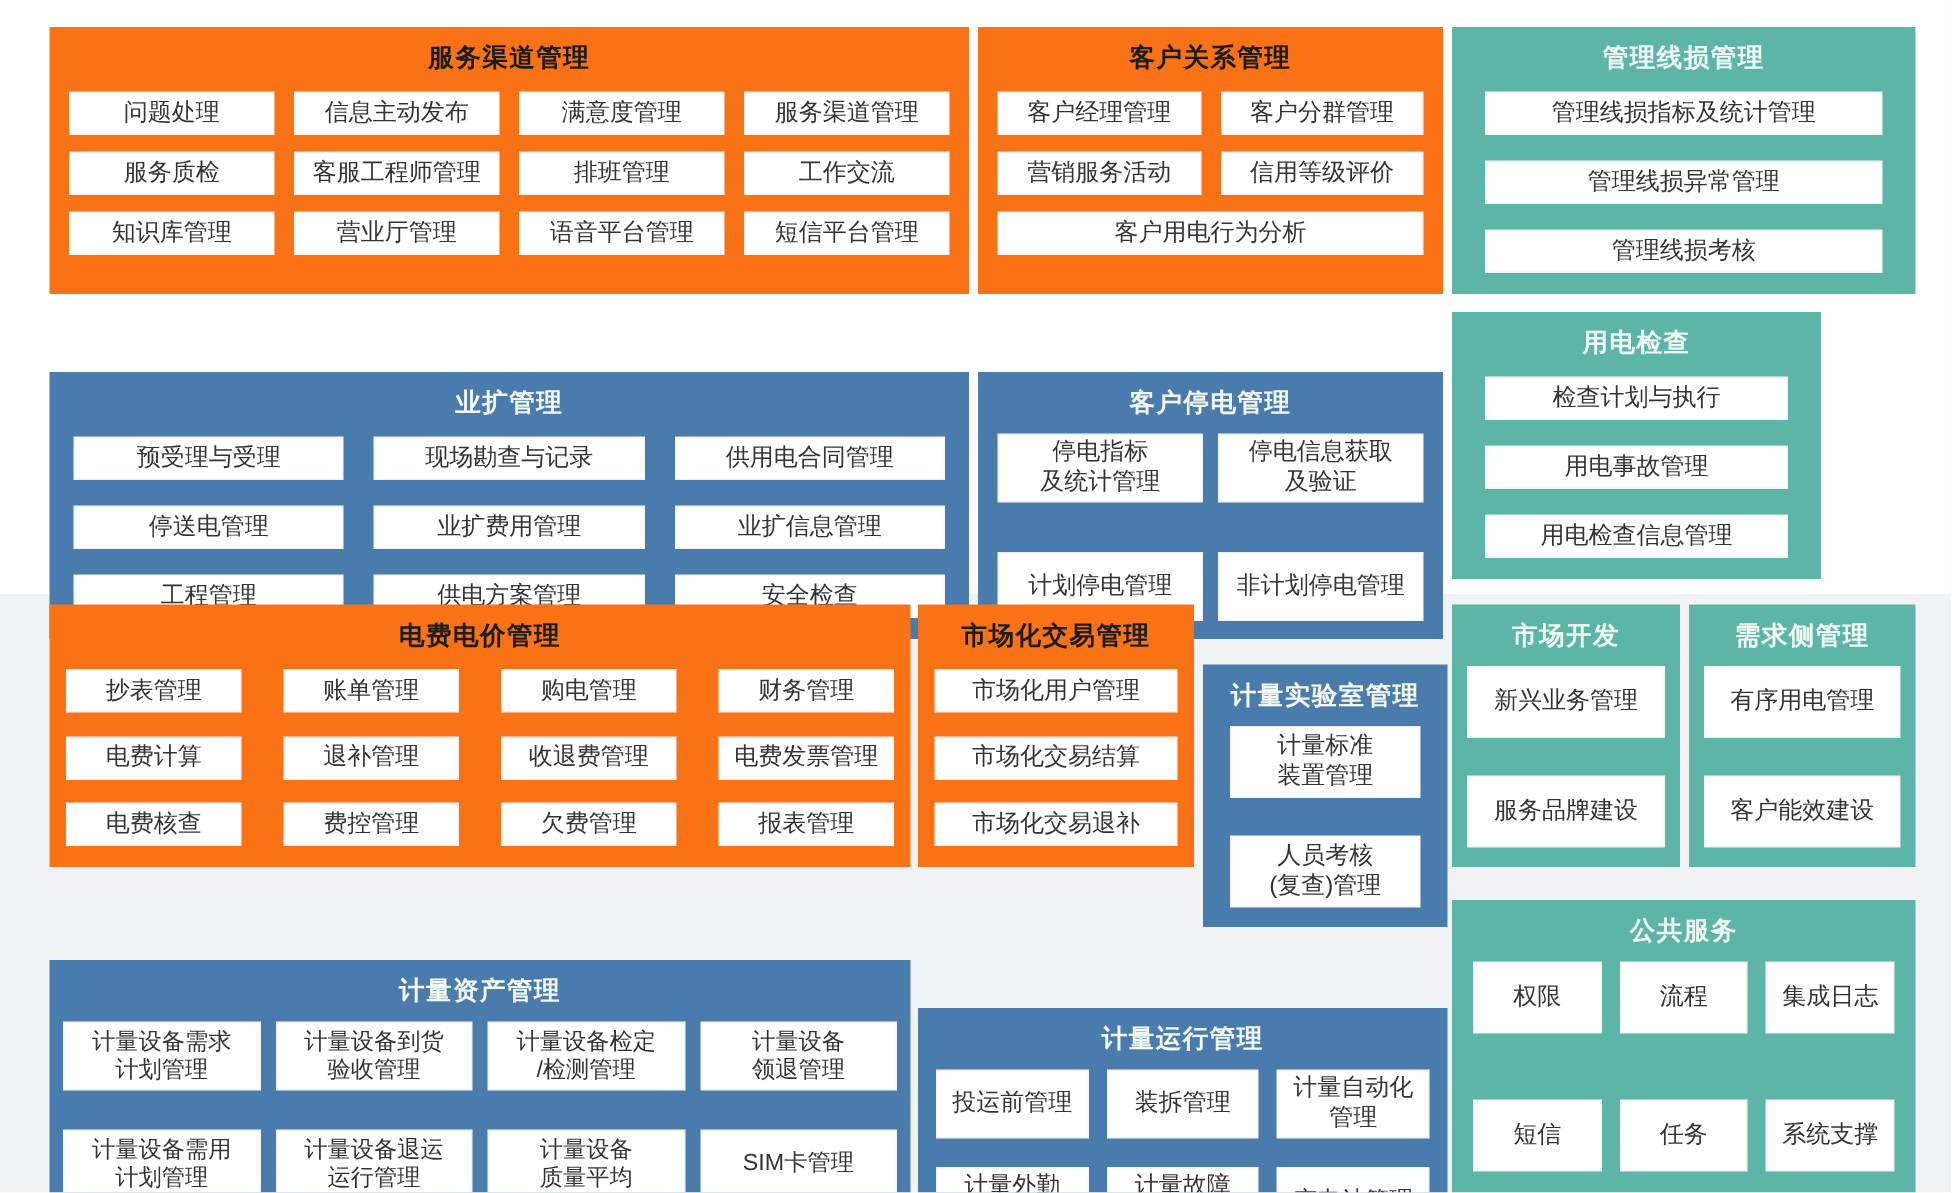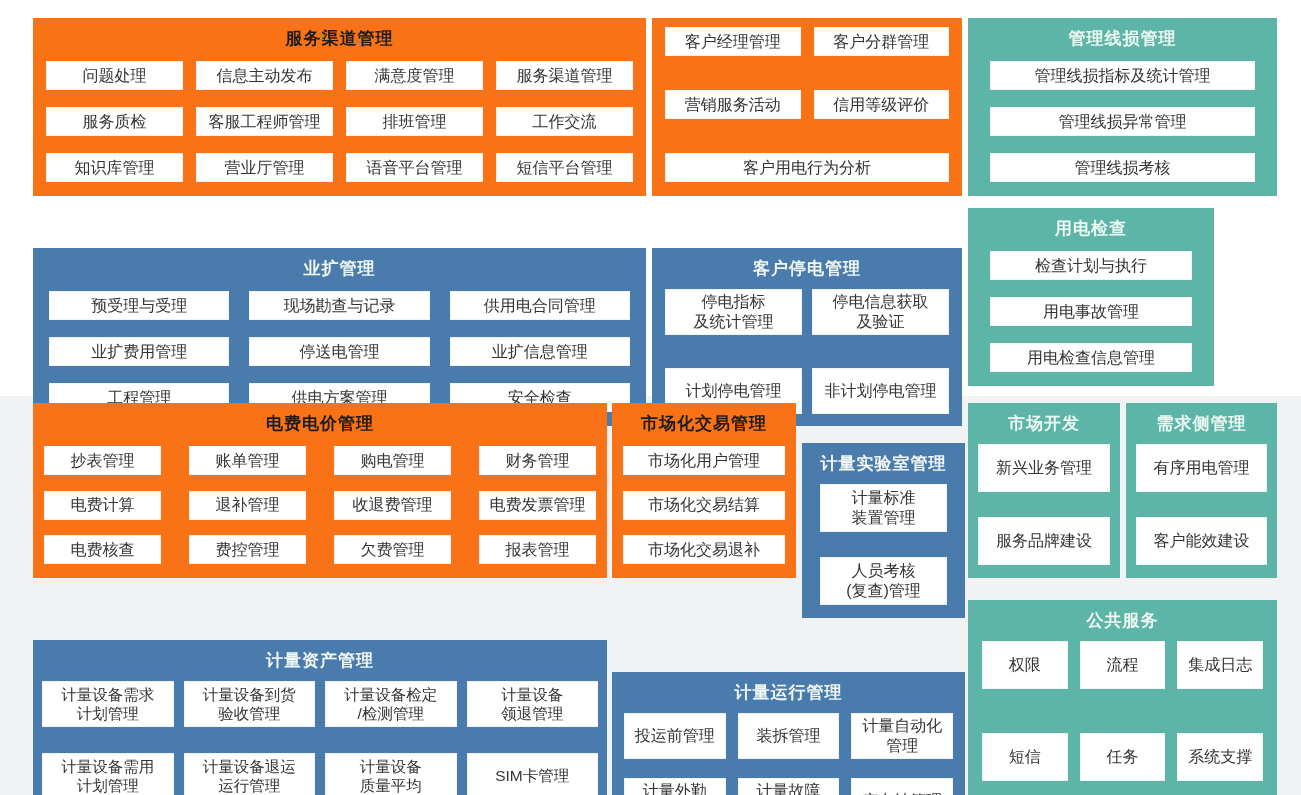--- a/index.html
+++ b/index.html
@@ -36,21 +36,21 @@
   .light .title { color: #1c1c1c; }
   .dark { background: #4a7bad; margin-top: 40px; }
   .dark .title { color: #f2f7f2; }
   .teal { background: #5cb5a6; }
   .teal .title { color: #eef9f3; }
   .items {
     flex: 1;
     display: grid;
     align-content: space-between;
     gap: 10px 13px;
-    padding: 9px 13px 14px;
+    padding: 9px 13px 26px;
   }
   .cols-1 { grid-template-columns: 1fr; }
   .cols-2 { grid-template-columns: 1fr 1fr; }
   .cols-3 { grid-template-columns: 1fr 1fr 1fr; }
   .cols-4 { grid-template-columns: 1fr 1fr 1fr 1fr; }
   .item {
     background: #ffffff;
     border: 1px solid rgba(0,0,0,0.05);
     box-sizing: border-box;
     min-height: 29px;
@@ -87,20 +87,21 @@
       <div class="item">排班管理</div>
       <div class="item">工作交流</div>
       <div class="item">知识库管理</div>
       <div class="item">营业厅管理</div>
       <div class="item">语音平台管理</div>
       <div class="item">短信平台管理</div>
     </div>
   </section>
 
   <section class="block light" style="left:652px;top:18px;width:310px;height:178px">
+    <h2 class="title">客户关系管理</h2>
     <div class="items cols-2">
       <div class="item">客户经理管理</div>
       <div class="item">客户分群管理</div>
       <div class="item">营销服务活动</div>
       <div class="item">信用等级评价</div>
       <div class="item span-2">客户用电行为分析</div>
     </div>
   </section>
 
   <section class="block teal" style="left:968px;top:18px;width:309px;height:178px">
@@ -111,22 +112,22 @@
       <div class="item">管理线损考核</div>
     </div>
   </section>
 
   <section class="block dark" style="left:33px;top:208px;width:613px;height:178px">
     <h2 class="title">业扩管理</h2>
     <div class="items cols-3" style="padding:9px 16px 14px;gap:10px 20px">
       <div class="item">预受理与受理</div>
       <div class="item">现场勘查与记录</div>
       <div class="item">供用电合同管理</div>
+      <div class="item">停送电管理</div>
       <div class="item">业扩费用管理</div>
-      <div class="item">停送电管理</div>
       <div class="item">业扩信息管理</div>
       <div class="item">工程管理</div>
       <div class="item">供电方案管理</div>
       <div class="item">安全检查</div>
     </div>
   </section>
 
   <section class="block dark" style="left:652px;top:208px;width:310px;height:178px">
     <h2 class="title">客户停电管理</h2>
     <div class="items cols-2 tall" style="padding:7px 13px 12px;gap:24px 10px">

